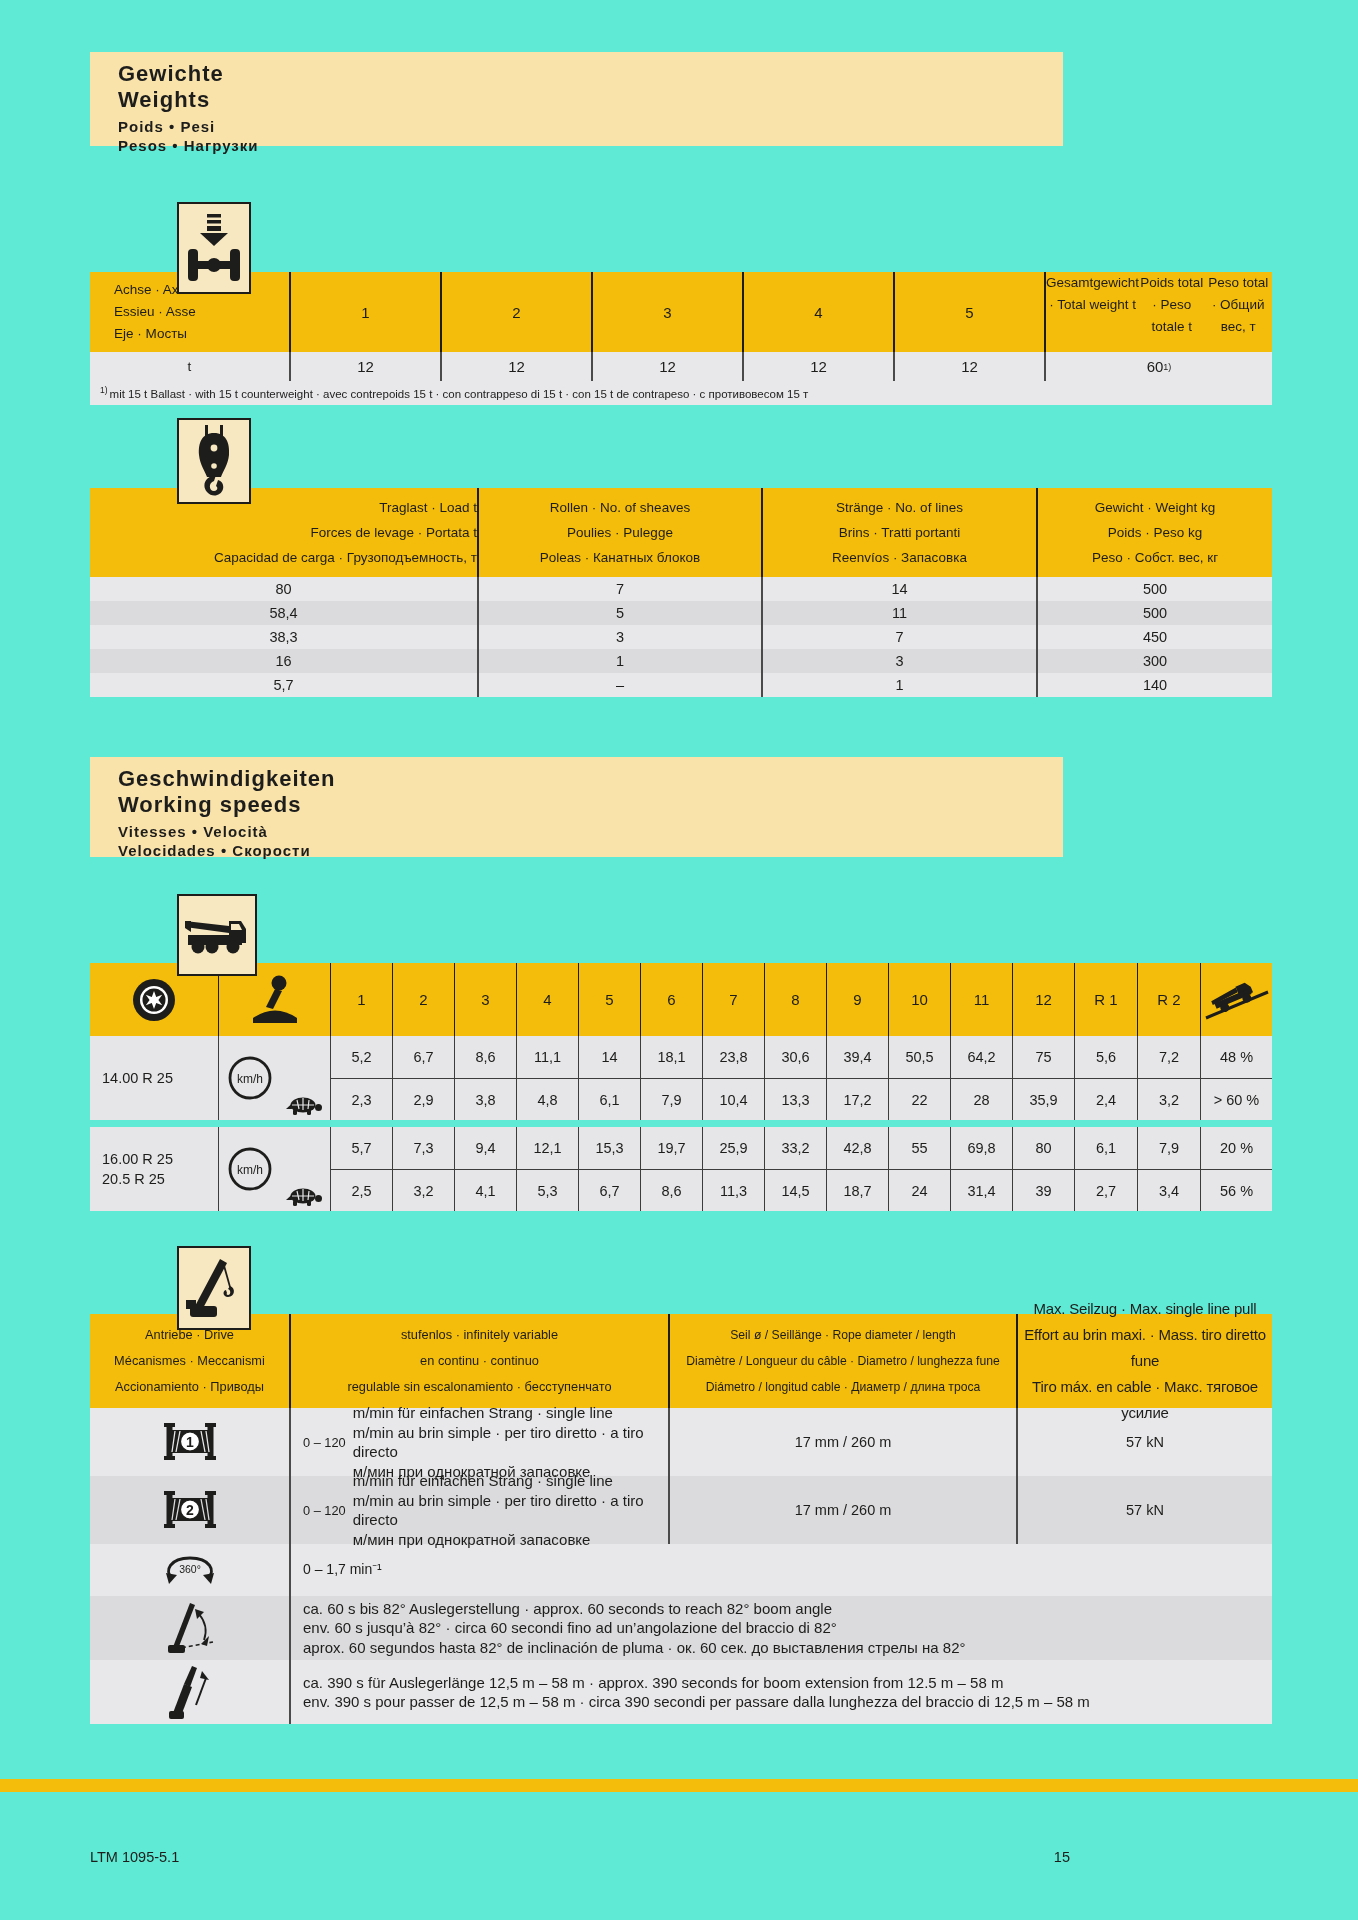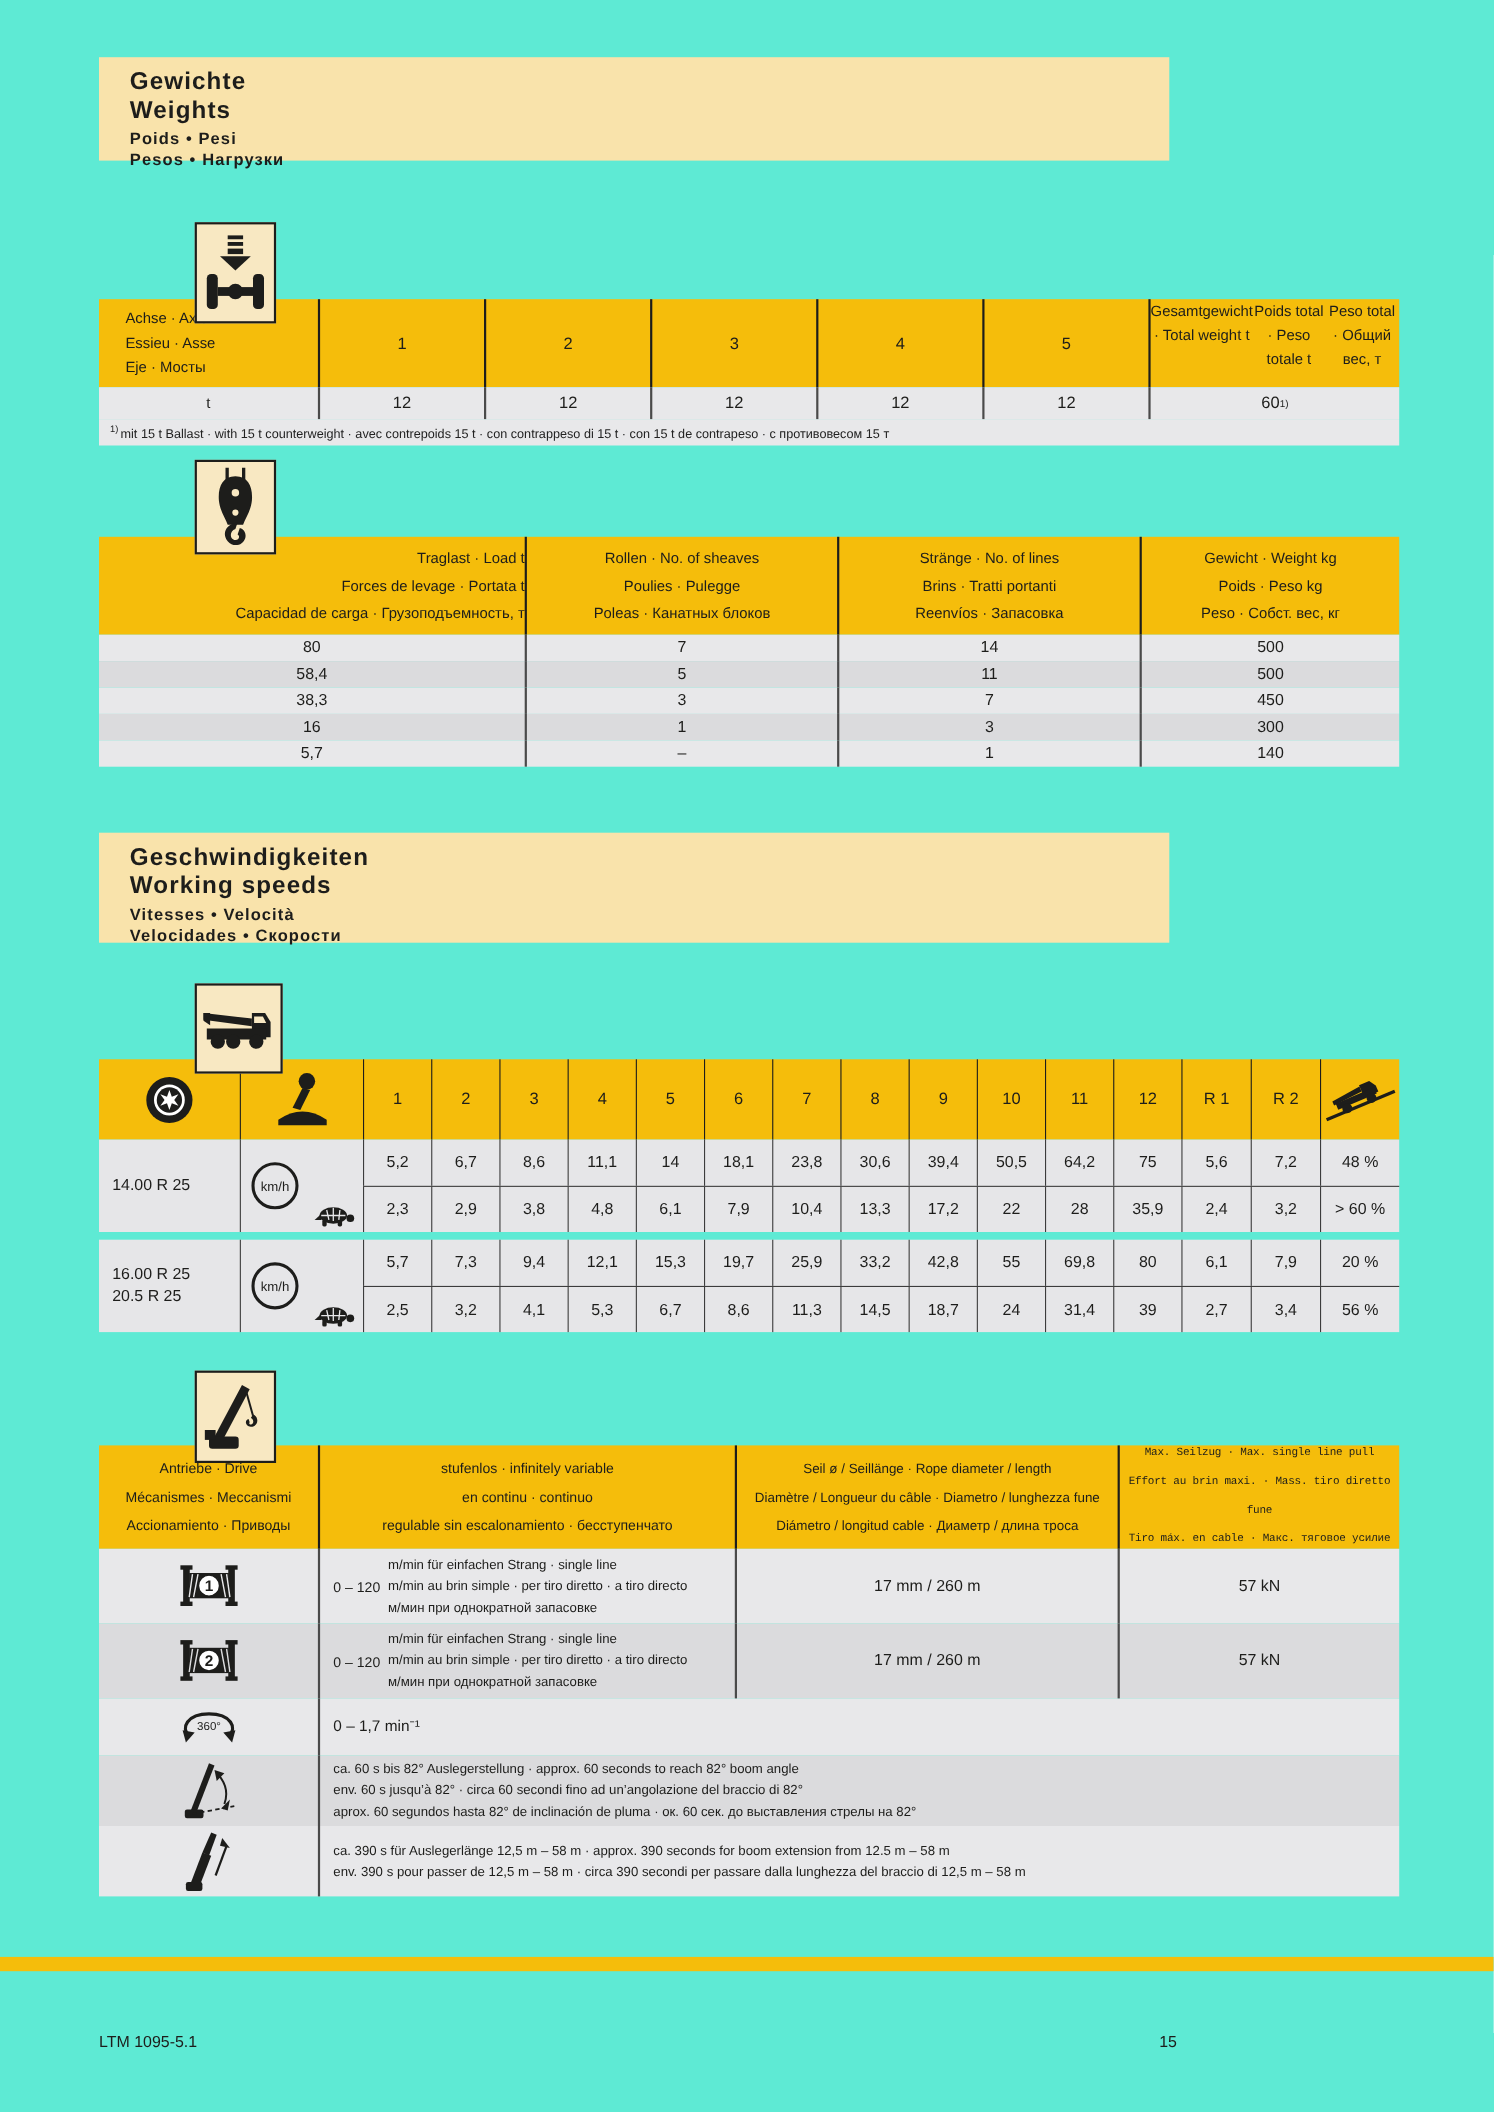--- a/index.html
+++ b/index.html
@@ -73,32 +73,32 @@
          border-left:1.5px solid #3c3c3c;}
   .w-grade{flex:1;}
 
   
   .drive-table{left:90px;width:1182px;}
   .drh{display:flex;height:94px;}
   .drh-c{display:flex;flex-direction:column;justify-content:center;text-align:center;line-height:26px;}
   .dc1{width:199px;font-size:12.8px;}
   .dc2{width:379px;font-size:12.8px;}
   .dc3{width:348px;font-size:12.2px;}
-  .dc4{flex:1;font-size:10px;letter-spacing:-0.2px;font-family:Liberation Mono, monospace;}
+  .dc4{flex:1;font-size:15px;letter-spacing:-0.2px;}
   .dc2,.dc3,.dc4{border-left:2px solid #1d1d1b;}
   .drow{display:flex;}
   .drow.r0,.drow.r1{height:68px;}
   .drow.r2{height:52px;}
   .drow.r3,.drow.r4{height:64px;}
   .dicon{width:199px;display:flex;align-items:center;justify-content:center;}
   .ddesc{width:379px;border-left:2px solid #4a4a4a;display:flex;align-items:center;
          padding-left:12px;}
   .ddesc.wide{width:983px;}
   .dprefix{font-size:12.8px;margin-right:7px;white-space:nowrap;}
-  .dline{font-size:12px;line-height:19.5px;}
+  .dline{font-size:15px;line-height:19.5px;}
   .drow.r2 .dline{font-size:14px;}
   .drope{width:348px;border-left:2px solid #4a4a4a;display:flex;align-items:center;
          justify-content:center;font-size:14.5px;}
   .dpull{flex:1;border-left:2px solid #4a4a4a;display:flex;align-items:center;
          justify-content:center;font-size:14.5px;}
 
   
   .bottom-bar{position:absolute;left:0;top:1779px;width:1358px;height:13px;background:#F5BD0B;}
   .footer-left{position:absolute;left:90px;top:1849px;font-size:14.5px;}
   .footer-right{position:absolute;left:1030px;top:1849px;width:40px;text-align:right;font-size:14.5px;}

